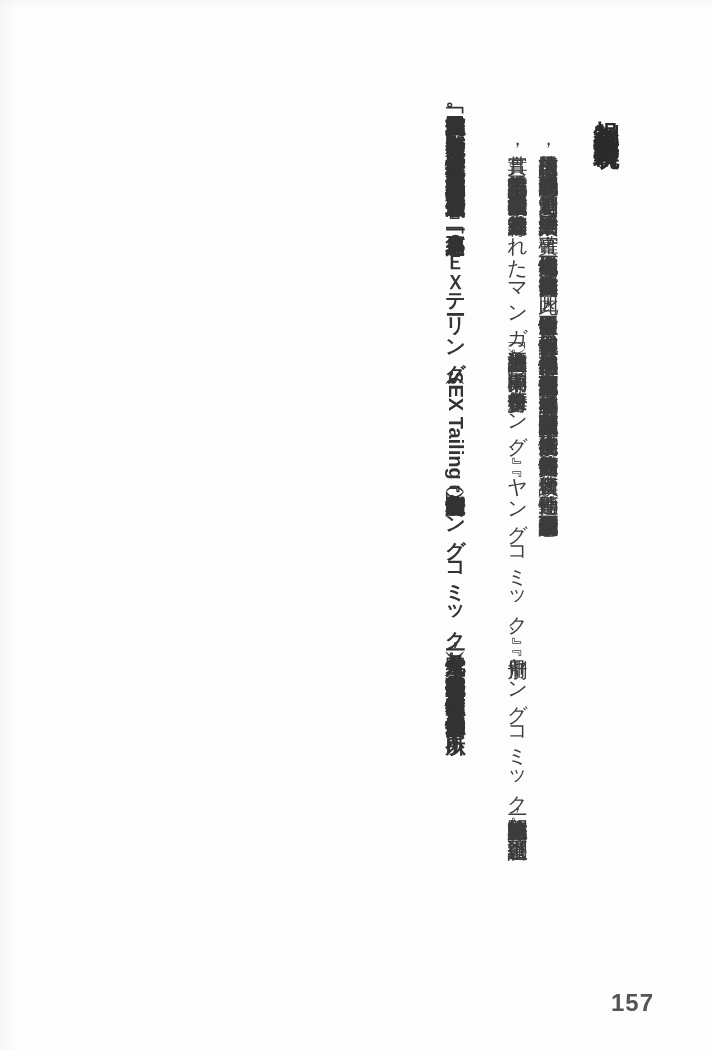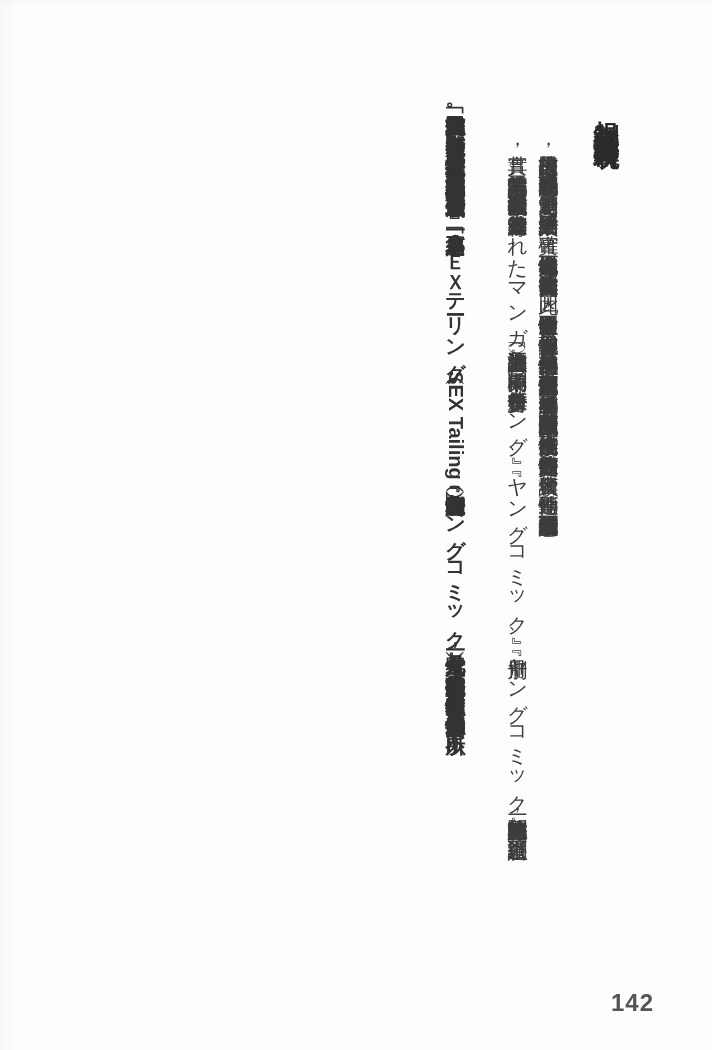--- a/index.html
+++ b/index.html
@@ -78,15 +78,15 @@
   <div class="vertical-article">
     <h1 class="chapter-title">規制會催生新的藝術表現</h1>
 
     <p class="body-par indent">根據前田俊夫的證言，我們發現「觸手凌辱」表現誕生的起因，竟是為了迴避管制，描繪更鮮明的插入場景。確實，在日本情色界性器修正的規定下，要描寫交合的部位非常困難。因此，才會發明出不是男性性器官，卻表現得有如男性性器官，堪稱第二男性性器官的「觸手」。前田俊夫在如何於管制下表現色情元素這張問卷上，交出了「觸手凌辱」的答案。這與我們下一章才要介紹的「斷面圖」發展的原因類似。在不能直接描寫的情況下，如何改變欲描寫之物的性質，使讀者興奮，傳達性衝動，這些表現藝術可說是作家們創意工夫的結晶。</p>
 
     <p class="body-par indent">其實，本篇也蒐集了編輯方的證言。在尋找那些因各種理由而「被消失」的漫畫作品，並追查其背景的書籍『消されたマンガ（被消失的漫畫）』的「證言五　問橋本一郎氏」中，便有一篇對曾任『少年キング』、『ヤングコミック』、『別冊ヤングコミック』等雜誌編輯的橋本一郎先生的訪問，並得到以下證詞。</p>
 
     <p class="body-par quote">「前田俊夫的漫畫真是太糟糕了。那時被警視廳叫去，答應繳交悔過書才被放回來後，馬上在辦公室大罵『上次前田的那篇漫畫，到底畫了些什麼東西！』。那是一篇名為「ＳＥＸテーリング（SEX Tailing）」的短篇（收錄於『增刊ヤングコミック』一九七六年七月十六號），描寫外星人在山裡強暴東大女學生的故事。裡面有個像章魚一樣的怪物，會用長觸手抓住女性。所以不</p>
   </div>
 
-  <div class="page-number">142</div>
+  <div class="page-number">157</div>
 
 </div>
 
 </body></html>

